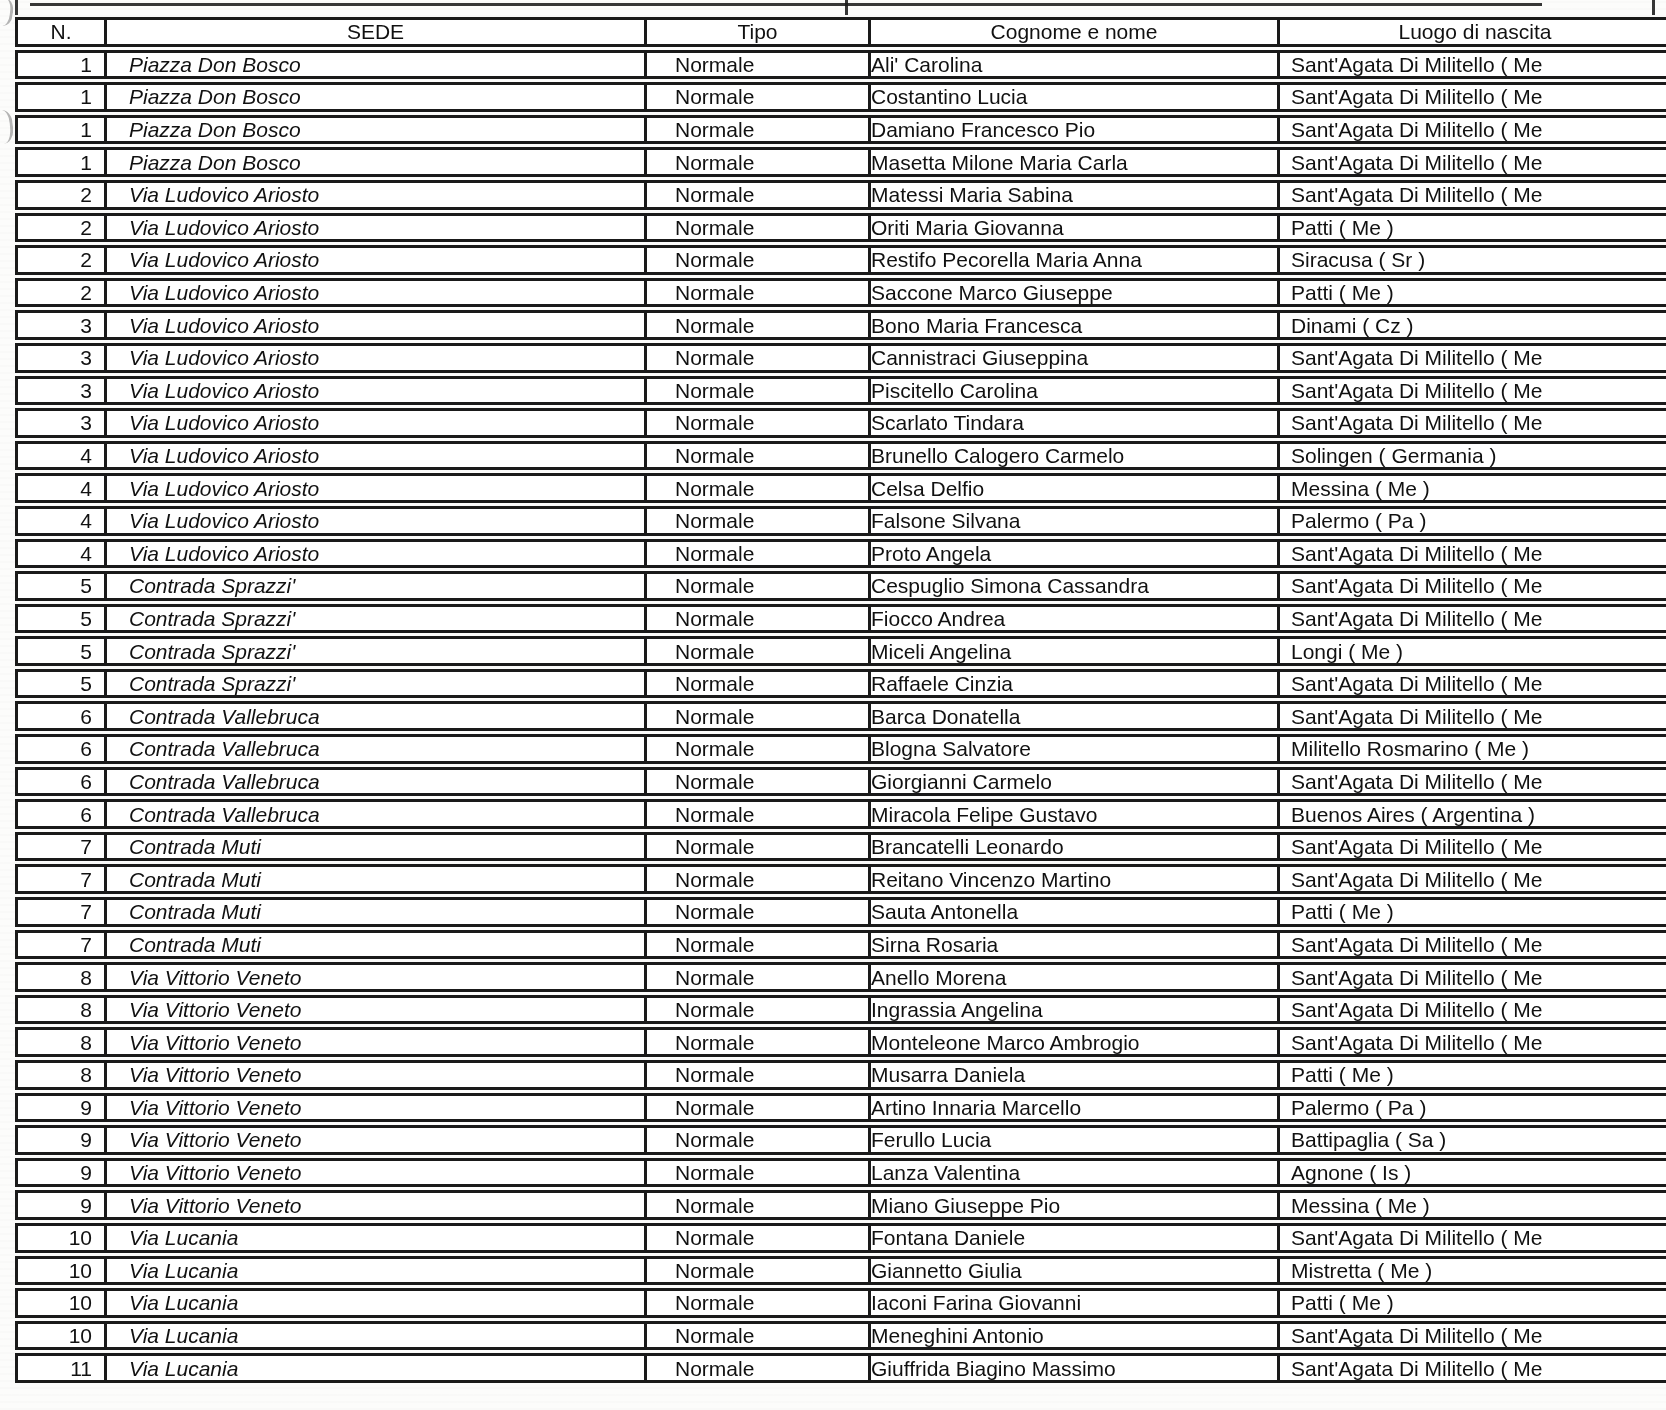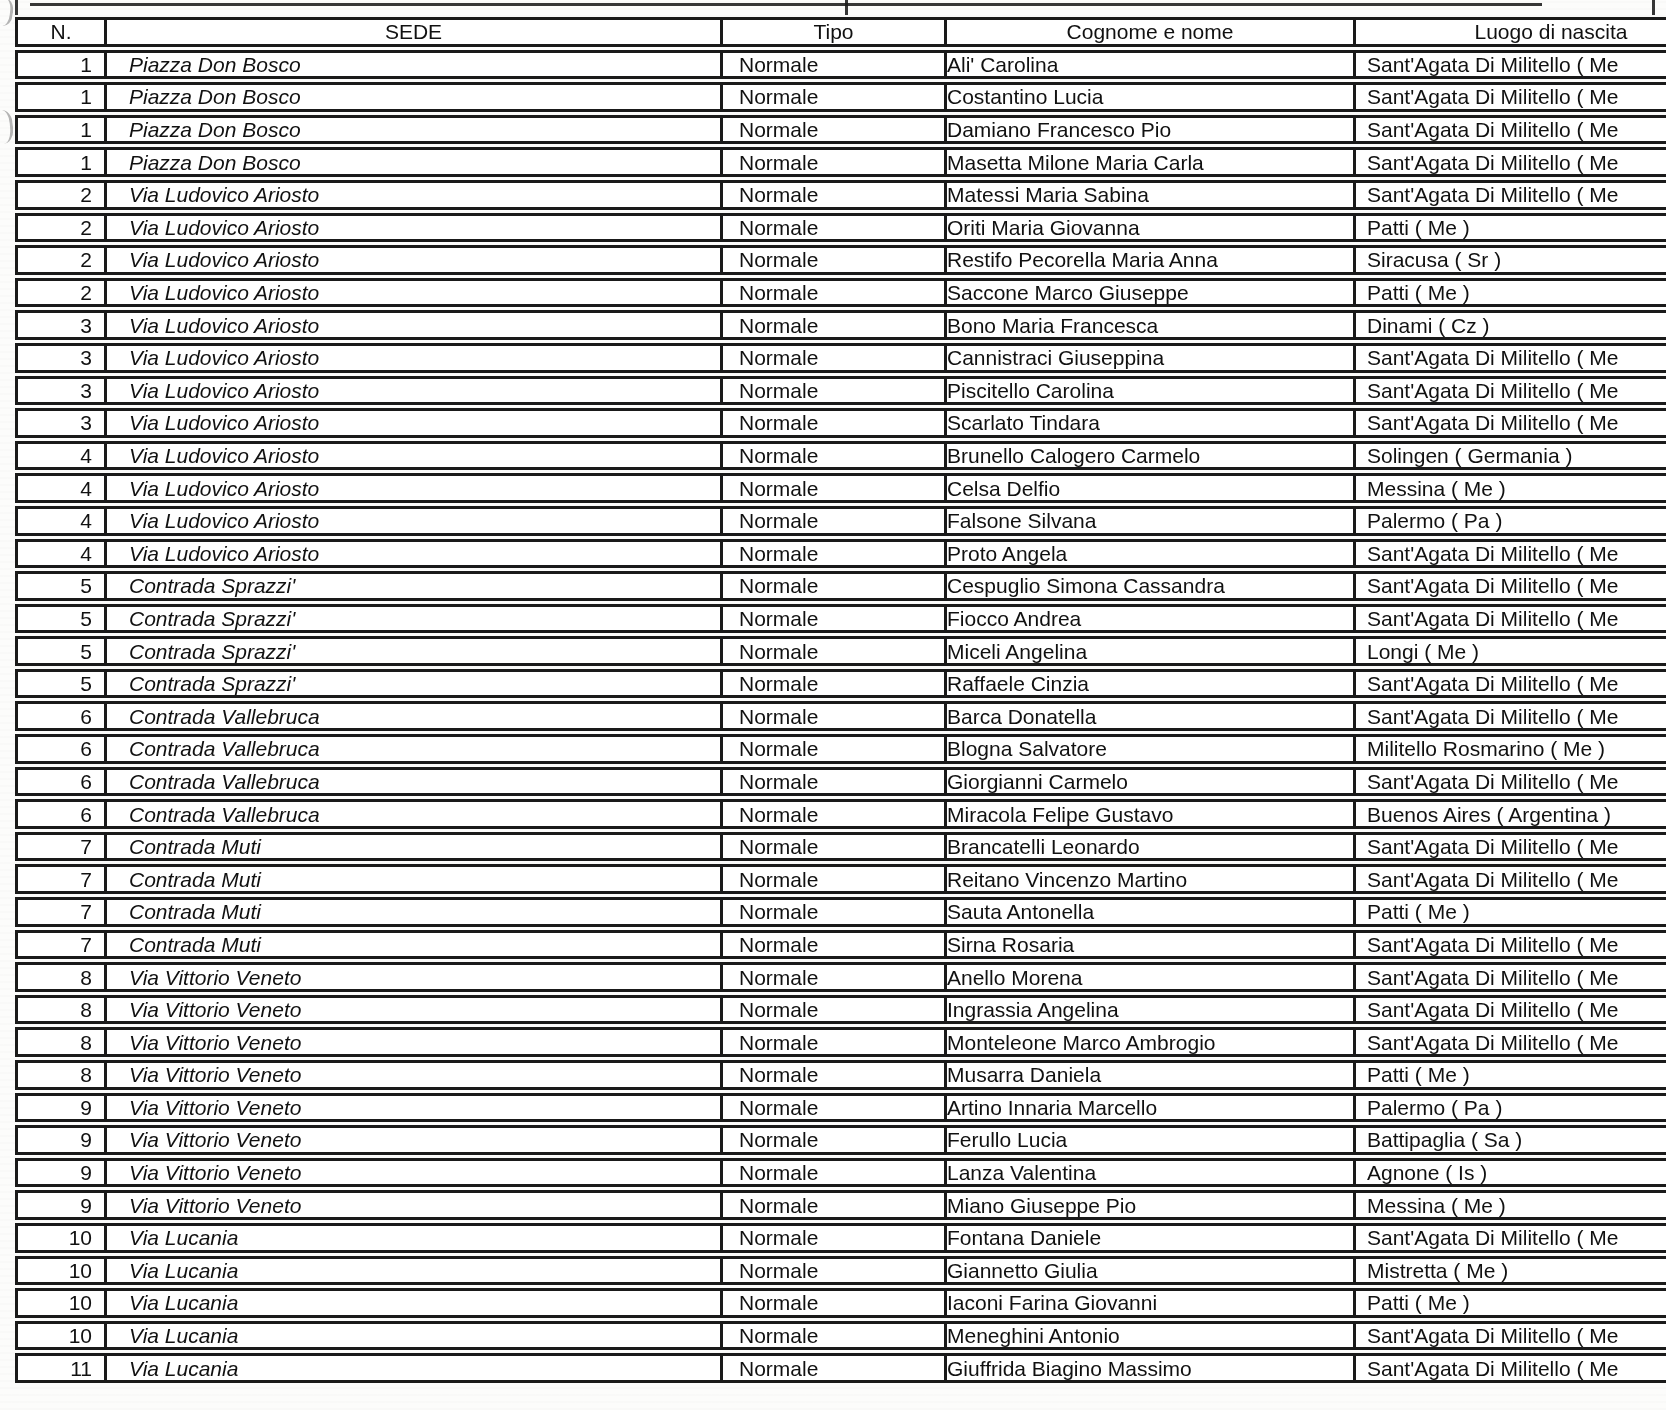--- a/index.html
+++ b/index.html
@@ -52,27 +52,27 @@
     line-height:1;
     vertical-align:middle;
     white-space:nowrap;
     overflow:hidden;
     padding:0;
     font-weight:400;
   }
   th:first-child,td:first-child{border-left:3px solid var(--ink);}
   thead th{text-align:center;}
   .col-0{width:92px;}
-  .col-1{width:616px;}
+  .col-1{width:540px;}
   .col-2{width:224px;}
   .col-3{width:409px;}
   .col-4{width:393px;}
   tbody .col-0{text-align:right;padding-right:12px;}
   tbody .col-1{text-align:left;padding-left:22px;font-style:italic;}
-  tbody .col-2{text-align:left;padding-left:16px;margin-left:12px;}
+  tbody .col-2{text-align:left;padding-left:28px;margin-left:12px;}
   tbody .col-3{text-align:left;}
   tbody .col-4{text-align:left;padding-left:11px;margin-top:18px;}
 </style>
 </head>
 <body>
 
 <div class="page">
   <div class="top-rule"></div>
   <div class="stub stub-a"></div>
   <div class="stub stub-b"></div>

